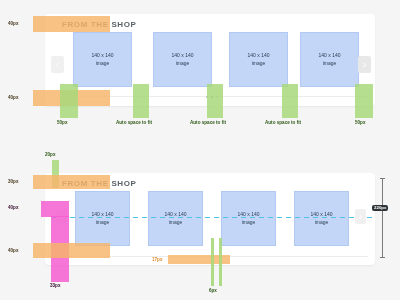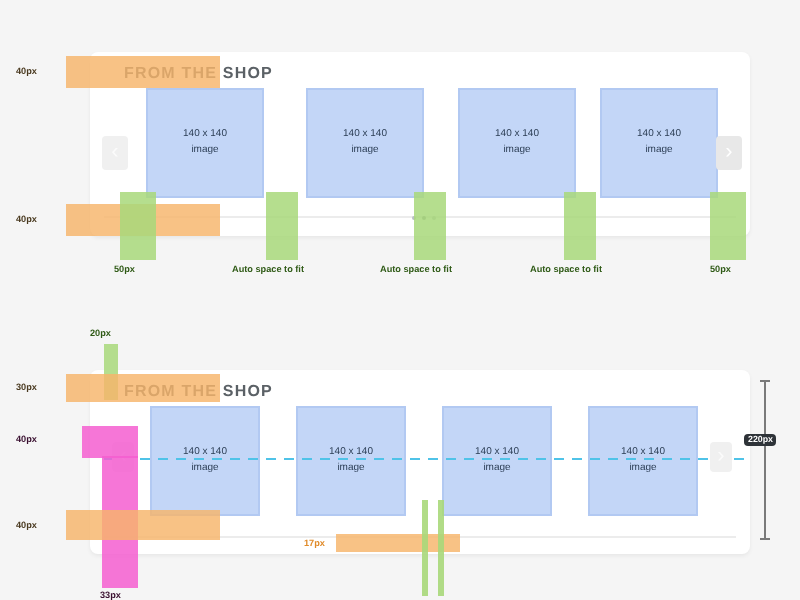--- a/index.html
+++ b/index.html
@@ -3,21 +3,21 @@
 <meta charset="utf-8">
 <style>
   html,body{margin:0;padding:0;}
   body{
     width:400px;height:300px;
     background:#f5f5f5;
     font-family:"Liberation Sans","DejaVu Sans",sans-serif;
     overflow:hidden;
     position:relative;
   }
-  .stage{position:absolute;left:0;top:12px;width:400px;height:244px;}
+  .stage{position:absolute;left:0;top:0;width:400px;height:244px;}
 
   
   .card{
     position:absolute;background:#ffffff;border-radius:4px;
     box-shadow:0 1px 2px rgba(0,0,0,.06);
   }
   .shop-title{
     position:absolute;color:#5b6166;letter-spacing:.6px;
     font-size:8px;font-weight:600;white-space:nowrap;
   }

